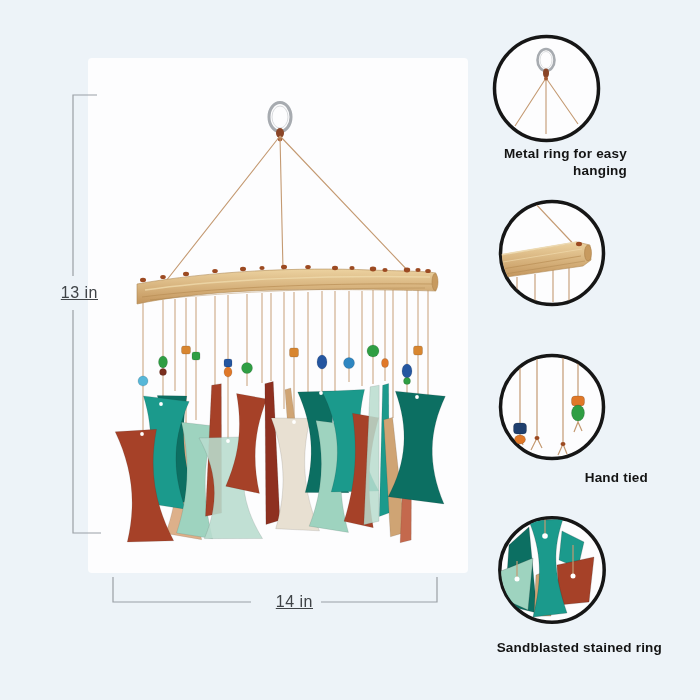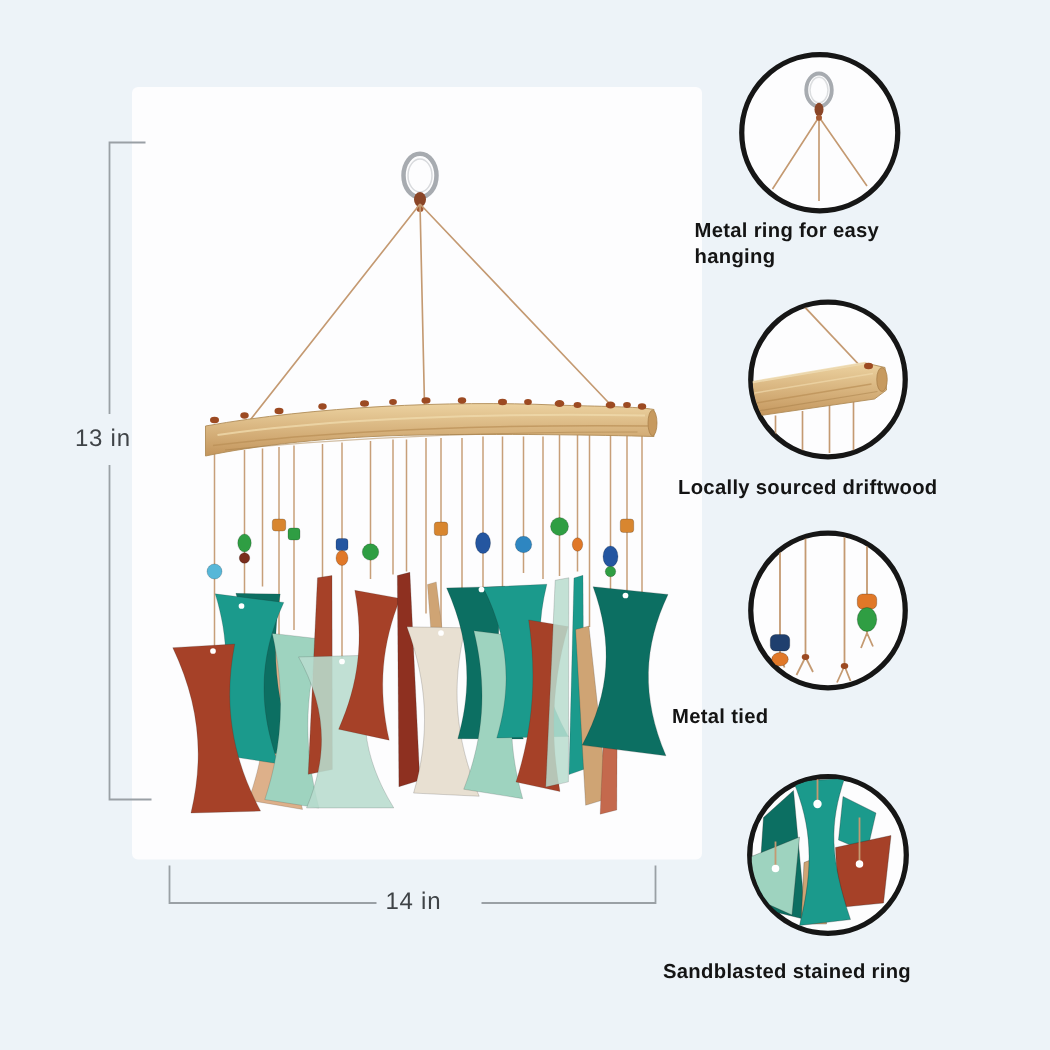--- a/index.html
+++ b/index.html
@@ -9,31 +9,32 @@
     background:var(--page-bg,#edf3f8);
     font-family:"Liberation Sans",sans-serif;
     overflow:hidden;
   }
   .main-svg{position:absolute;left:0;top:0;}
   .dim-label{
     position:absolute;
     color:var(--dim-text,#3f4347);
     font-size:16px;
     letter-spacing:.5px;
-    text-align:left;
+    text-align:right;
+    text-decoration:underline;
   }
   .callout{position:absolute;}
   .callout-label{
     position:absolute;
     font-weight:700;
     font-size:13.5px;
     line-height:1.25;
     letter-spacing:.2px;
     color:var(--label-text,#141414);
-    text-align:left;
+    text-align:right;
   }
   .f-teal{fill:var(--teal)} .f-darkteal{fill:var(--dark-teal)}
   .f-mint{fill:var(--mint)} .f-seafoam{fill:var(--seafoam)}
   .f-rust{fill:var(--rust)} .f-darkred{fill:var(--dark-red)}
   .f-cream{fill:var(--cream)} .f-tan{fill:var(--tan)}
   .f-peach{fill:var(--peach)} .f-salmon{fill:var(--salmon)}
   .s-string{stroke:var(--string);fill:none}
   .s-dim{stroke:var(--dim-line);fill:none}
   .f-knot{fill:var(--knot)}
   .callout-ring{fill:var(--photo-bg);stroke:var(--outline);stroke-width:3.5px}
@@ -185,21 +186,20 @@
         <path d="M3,57 L80,44 L93,47 L94,62 L86,68 L3,80 Z" fill="url(#woodgrad)" stroke="#b08c58" stroke-width=".6"></path>
         <path d="M3,57 L80,44" stroke="#f0ddb4" stroke-width="1.6" fill="none" opacity=".9"></path>
         <path d="M6,64 L85,51" stroke="#efd9ab" stroke-width="1" fill="none" opacity=".7"></path>
         <path d="M5,71 L84,58" stroke="#b98f55" stroke-width="1" fill="none" opacity=".7"></path>
         <path d="M8,76 L88,63" stroke="#a87f49" stroke-width=".8" fill="none" opacity=".5"></path>
         <ellipse cx="91" cy="55" rx="3.5" ry="8" fill="#c79a5f" stroke="#a87f49" stroke-width=".5"></ellipse>
         <ellipse cx="82" cy="46" rx="3" ry="2.2" class="f-knot"></ellipse>
       </g>
     </svg>
   </div>
-  <div class="callout-label" style="left:452px;top:317px;width:220px">Locally sourced driftwood</div>
 
   <div class="callout" style="left:497px;top:352px">
     <svg width="110" height="110" viewBox="0 0 110 110">
       <defs>
           <clipPath id="clip-c3">
             <circle cx="55" cy="55" r="50.2"></circle>
           </clipPath>
         </defs>
       <circle cx="55" cy="55" r="51.5" class="callout-ring"></circle>
       <g clip-path="url(#clip-c3)">
@@ -210,21 +210,21 @@
                  M81,70 L77,80 M81,70 L85,79"></path>
         <rect x="16.5" y="71" width="13" height="11" rx="3.5" fill="var(--bead-navy)" stroke="rgba(0,0,0,.3)" stroke-width=".5"></rect>
         <ellipse cx="23" cy="87.5" rx="5.5" ry="4.5" fill="var(--bead-orange)" stroke="rgba(0,0,0,.3)" stroke-width=".5"></ellipse>
         <rect x="74.5" y="44" width="13" height="10" rx="3.5" fill="var(--bead-orange)" stroke="rgba(0,0,0,.3)" stroke-width=".5"></rect>
         <ellipse cx="81" cy="61" rx="6.5" ry="8" fill="var(--bead-green)" stroke="rgba(0,0,0,.3)" stroke-width=".5"></ellipse>
         <ellipse cx="40" cy="86" rx="2.5" ry="2" class="f-knot"></ellipse>
         <ellipse cx="66" cy="92" rx="2.5" ry="2" class="f-knot"></ellipse>
       </g>
     </svg>
   </div>
-  <div class="callout-label" style="left:448px;top:470px;width:200px">Metal tied</div>
+  <div class="callout-label" style="left:448px;top:470px;width:200px">Hand tied</div>
 
   <div class="callout" style="left:495px;top:513px">
     <svg width="114" height="114" viewBox="0 0 114 114">
       <defs>
           <clipPath id="clip-c4">
             <circle cx="57" cy="57" r="51"></circle>
           </clipPath>
         </defs>
       <circle cx="57" cy="57" r="52.2" class="callout-ring"></circle>
       <g clip-path="url(#clip-c4)" stroke="rgba(30,30,30,.3)" stroke-width=".6">

